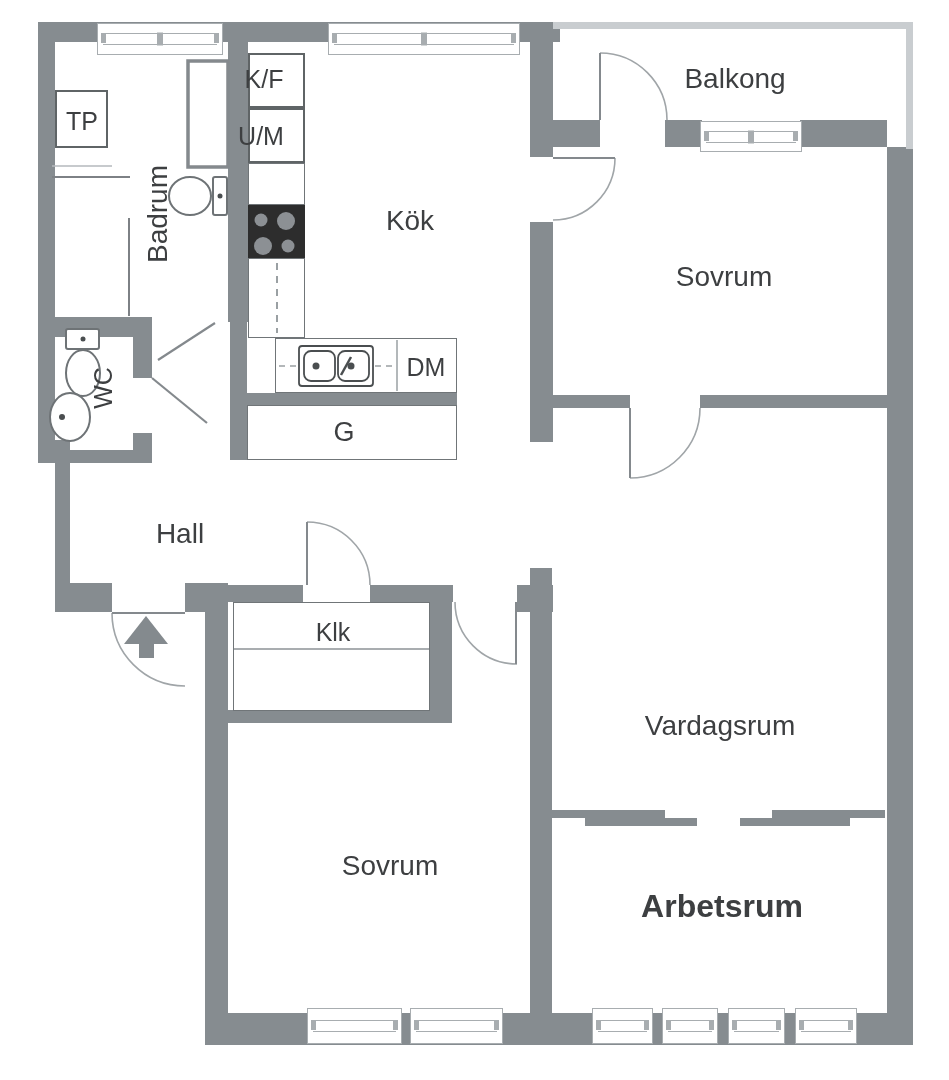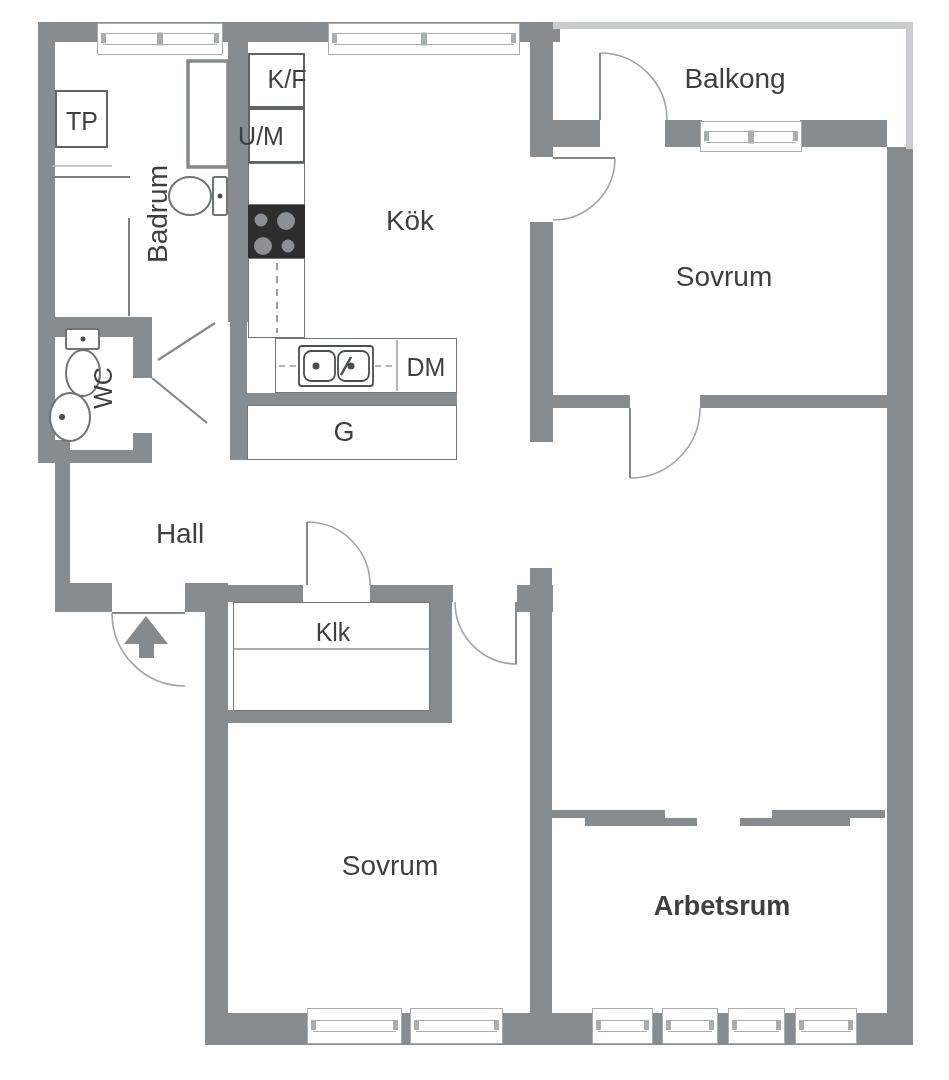--- a/index.html
+++ b/index.html
@@ -212,22 +212,23 @@
     </g>
   </svg>
 
   <div class="lbl rot" style="left:158px;top:214px">Badrum</div>
   <div class="lbl rot sm" style="left:103px;top:388px">WC</div>
   <div class="lbl" style="left:410px;top:221px">Kök</div>
   <div class="lbl" style="left:735px;top:79px">Balkong</div>
   <div class="lbl" style="left:724px;top:277px">Sovrum</div>
   <div class="lbl" style="left:180px;top:534px">Hall</div>
   <div class="lbl sm" style="left:333px;top:632px">Klk</div>
+  <div class="lbl" style="left:720px;top:726px">Vardagsrum</div>
   <div class="lbl" style="left:390px;top:866px">Sovrum</div>
-  <div class="lbl bold" style="left:722px;top:906px;font-size:27px">Arbetsrum</div>
+  <div class="lbl bold" style="left:722px;top:906px;font-size:32px">Arbetsrum</div>
 
   <div class="lbl sm" style="left:82px;top:121px">TP</div>
-  <div class="lbl sm" style="left:287px;top:79px">K/F</div>
+  <div class="lbl sm" style="left:264px;top:79px">K/F</div>
   <div class="lbl sm" style="left:261px;top:136px">U/M</div>
   <div class="lbl sm" style="left:426px;top:367px">DM</div>
   <div class="lbl" style="left:344px;top:432px;font-size:27px">G</div>
 
 </div>
 
 </body></html>

